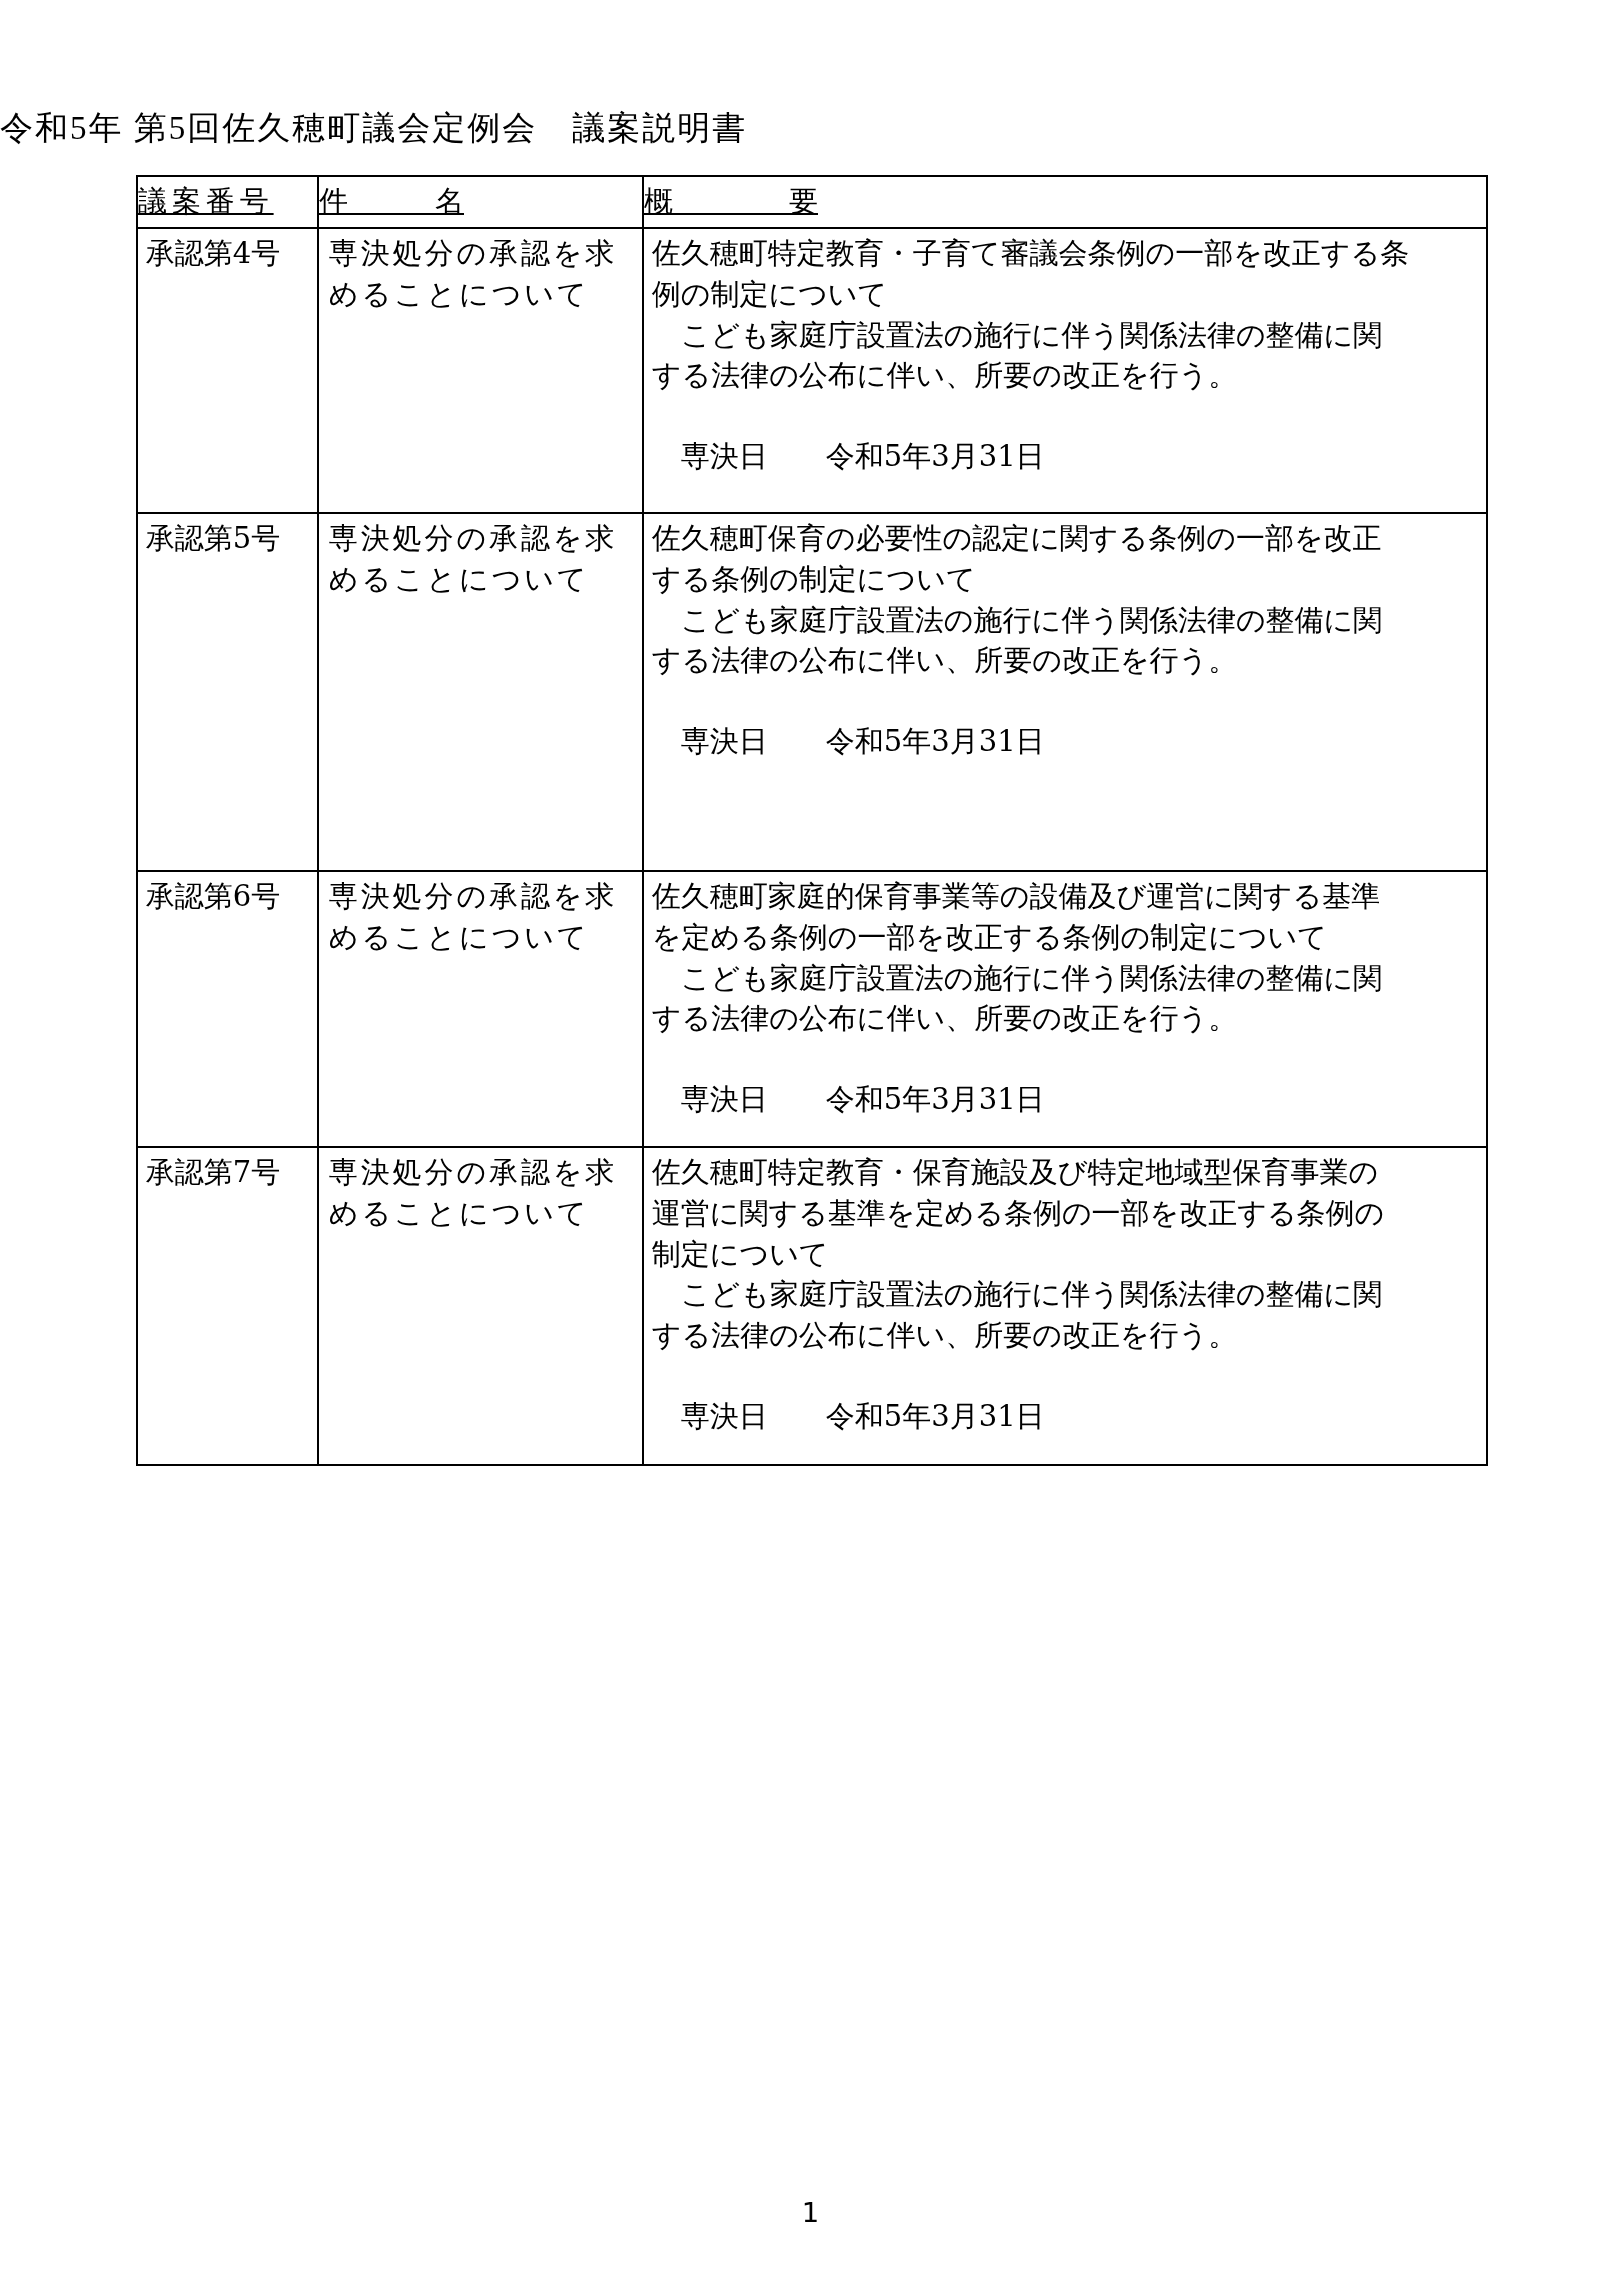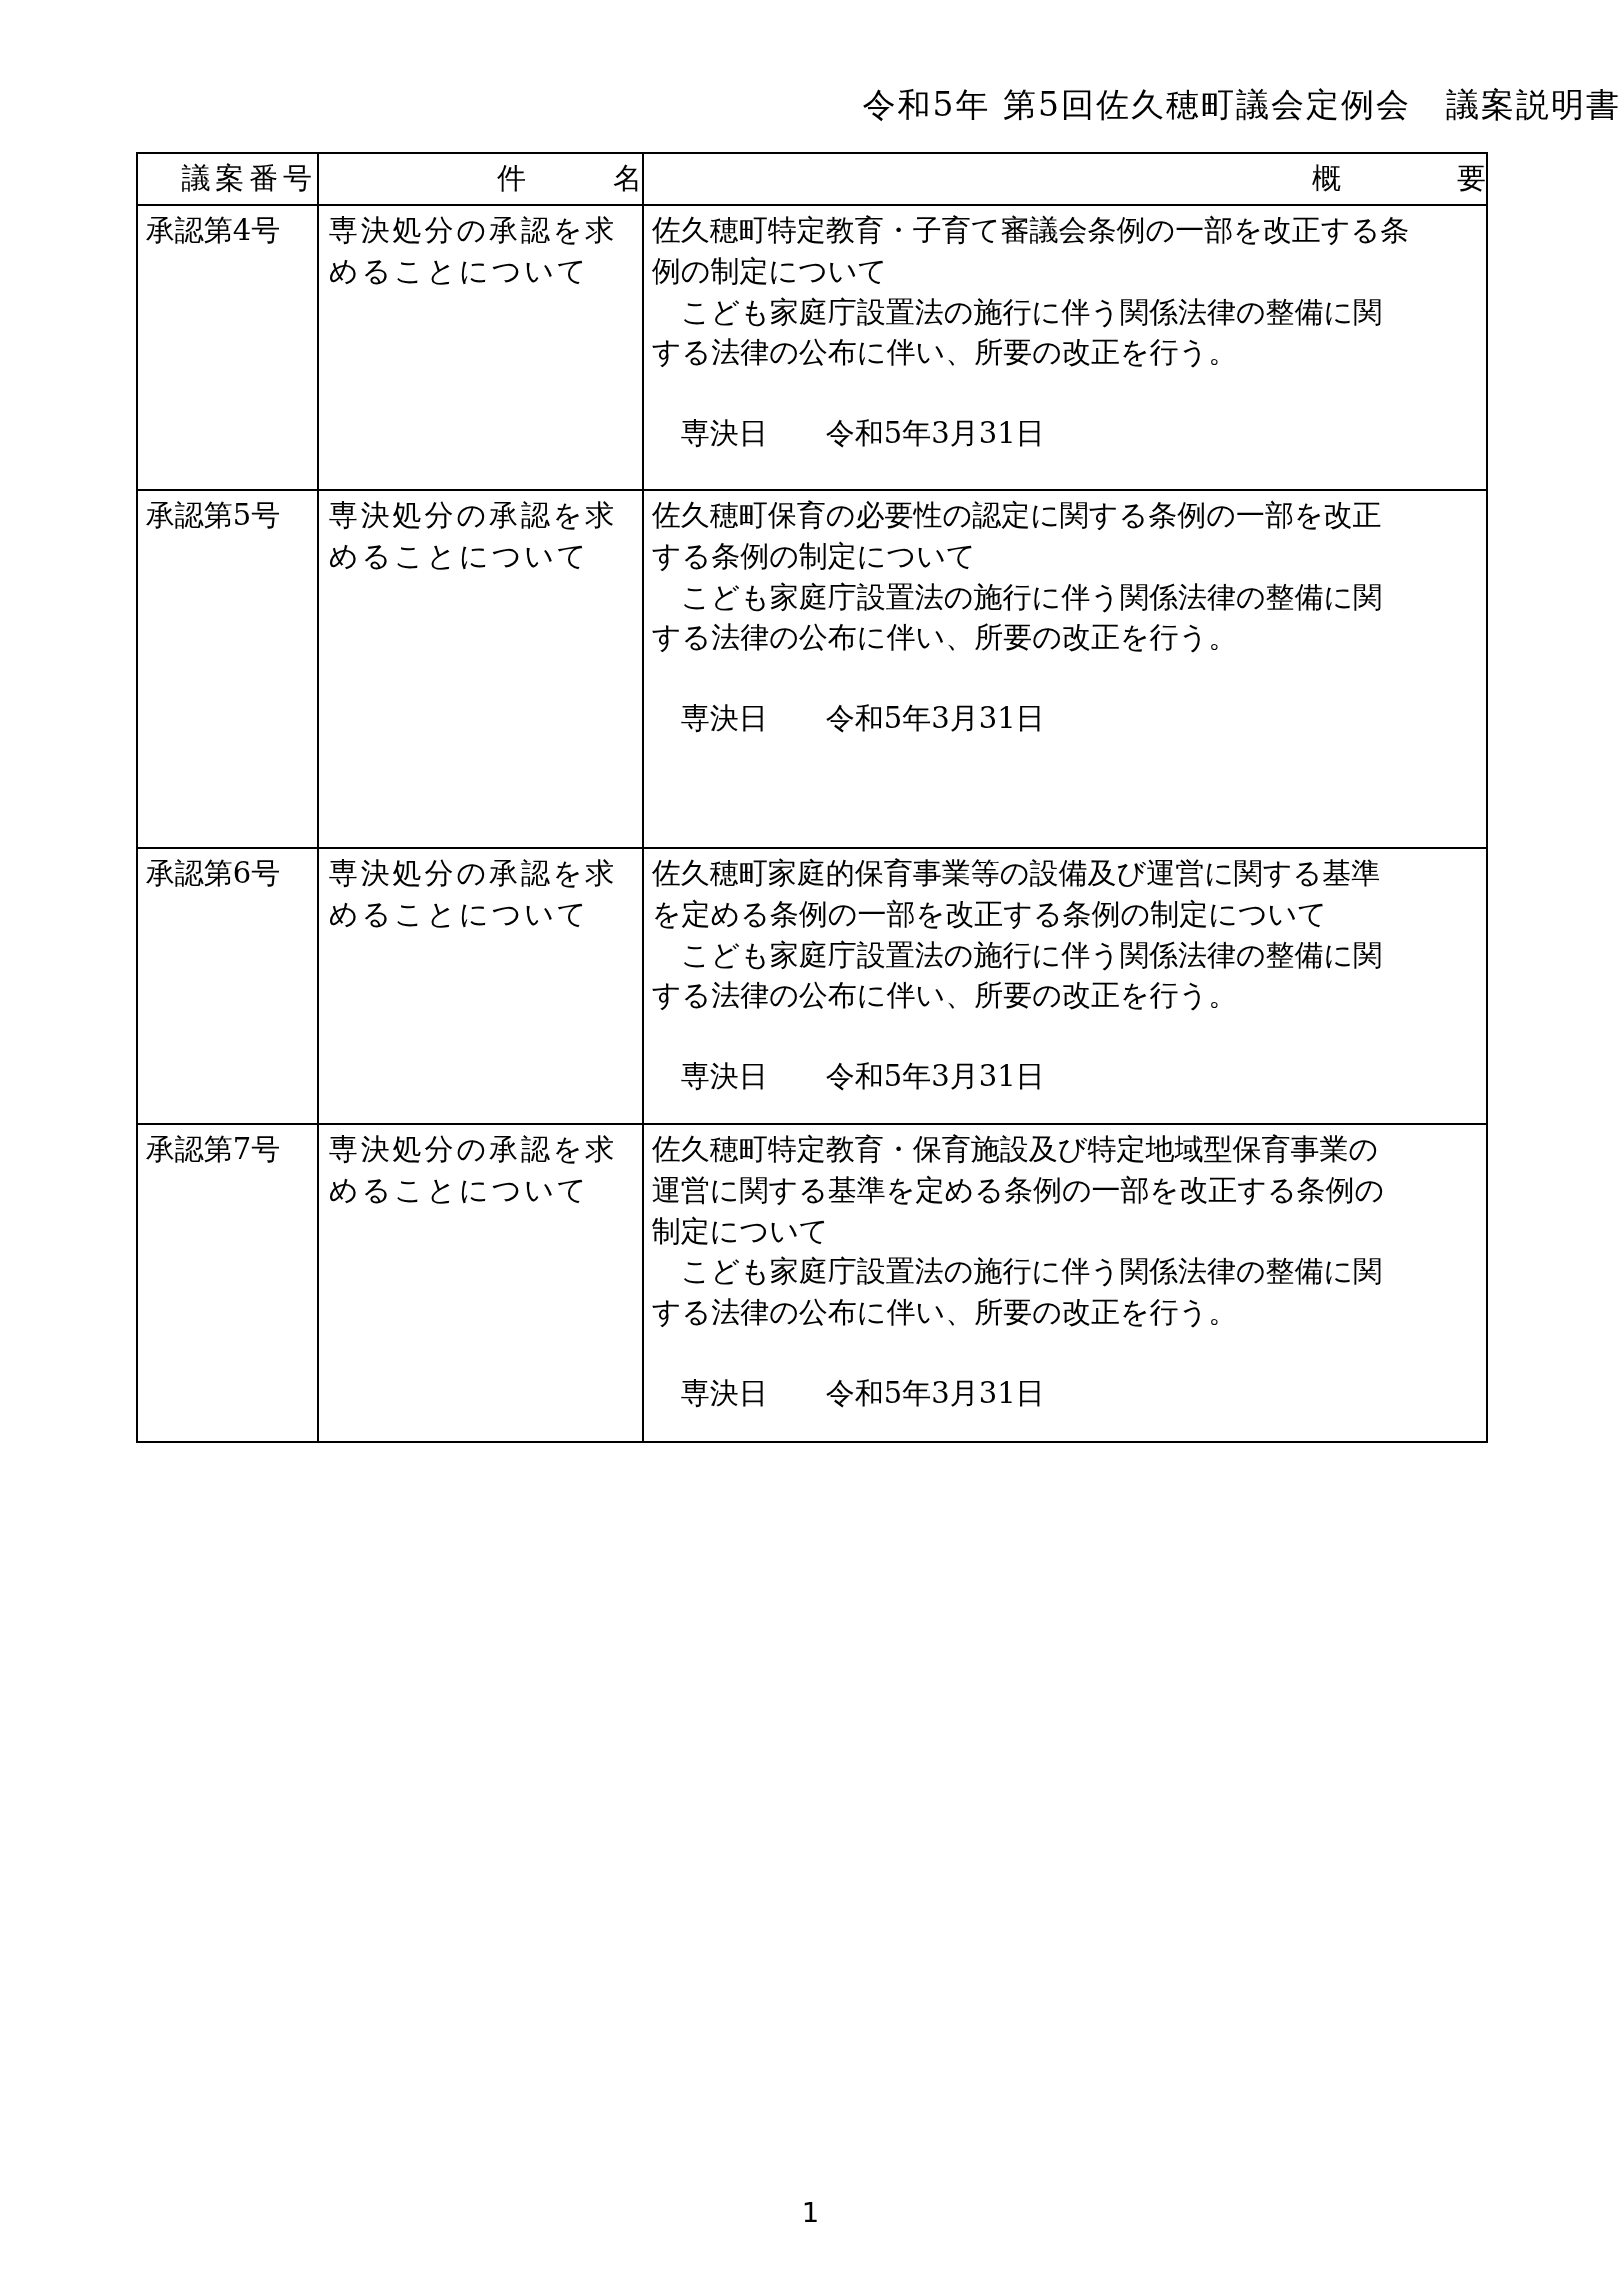--- a/index.html
+++ b/index.html
@@ -5,26 +5,27 @@
   * { margin: 0; padding: 0; box-sizing: border-box; }
   html, body { background: #ffffff; }
   body {
     width: 1621px;
     height: 2293px;
     position: relative;
     color: #000000;
     font-family: "DejaVu Serif", "Liberation Serif", serif;
   }
   .doc-title {
-    padding-top: 83px;
-    text-align: right;
+    padding-top: 106px;
+    text-align: left;
     font-size: 33px;
     font-weight: normal;
     letter-spacing: 2px;
     white-space: pre;
+    font-family: Liberation Serif, serif;
   }
   table.proposals {
     border-collapse: collapse;
     table-layout: fixed;
     margin: 23.5px 0 0 136px;
     width: 1351px;
     border: 2.9px solid #000000;
   }
   col.c-number  { width: 181px; }
   col.c-name    { width: 325px; }
@@ -33,24 +34,25 @@
     border-left: 2px solid #000000;
     border-right: 2px solid #000000;
     font-size: 29px;
     line-height: 1.4;
     font-weight: normal;
     vertical-align: top;
   }
   tr { border-top: 2.9px solid #000000; border-bottom: 2.9px solid #000000; }
   thead tr { height: 52px; }
   thead th {
-    text-align: right;
+    text-align: left;
     vertical-align: middle;
     padding: 2px 0;
     white-space: pre;
+    text-decoration: underline;
   }
   .head-number { letter-spacing: 4.9px; }
   .row-0 { height: 272px; }
   .row-1 { height: 285px; }
   .row-2 { height: 358px; }
   .row-3 { height: 276px; border-radius: 24px; }
   .row-4 { height: 318px; padding-left: 8px; }
   .cell-number  { padding: 4.9px 2px 0 7.8px; white-space: nowrap; }
   .cell-name    { padding: 4.9px 5.9px 0 9.8px; letter-spacing: 2.9px; white-space: pre-wrap; }
   .cell-summary { padding: 4.9px 7.8px 0 7.8px; white-space: pre-wrap; }

